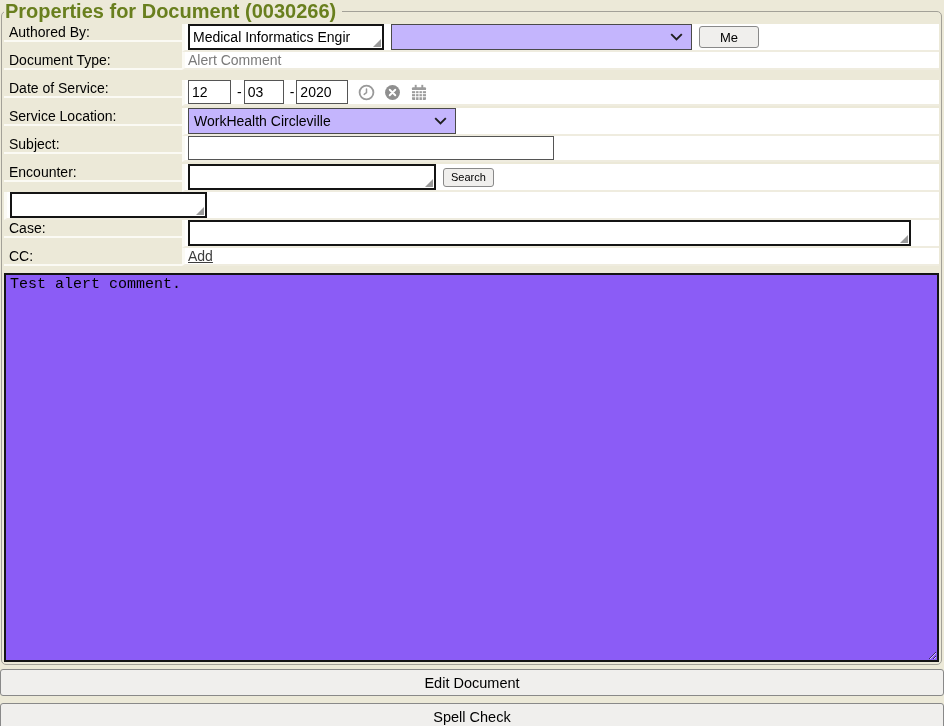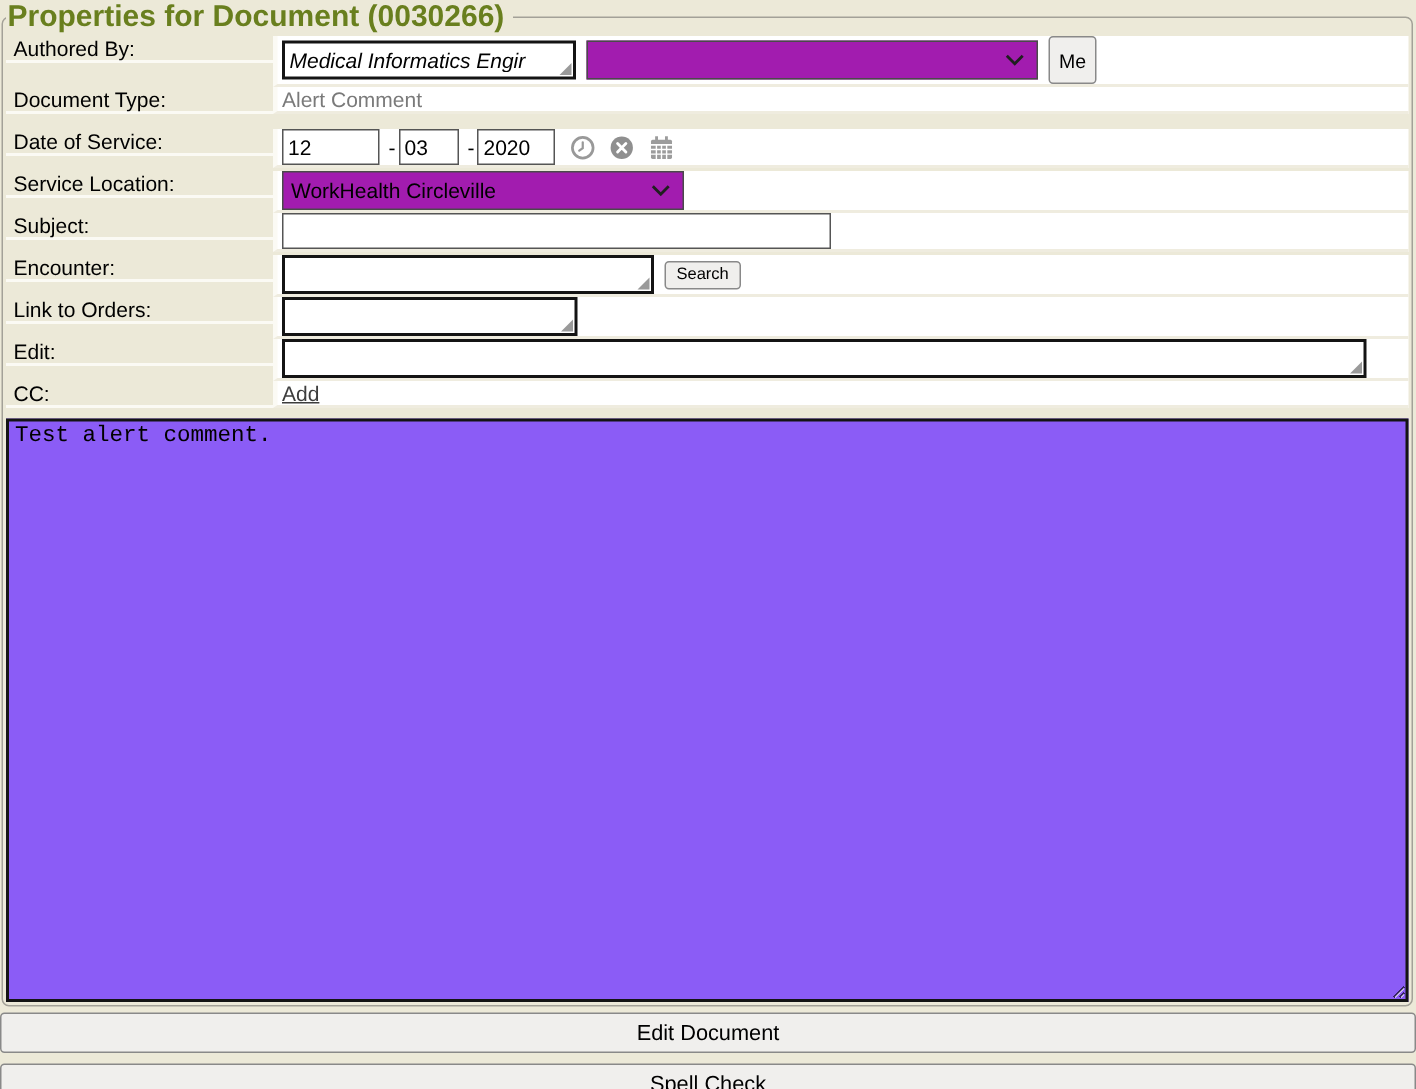--- a/index.html
+++ b/index.html
@@ -45,47 +45,47 @@
   input.txt {
     font-family: "Liberation Sans", sans-serif;
     font-size: 14px;
     border: 1px solid #555;
     background: #fff;
     padding: 2px 3px;
     height: 24px;
     outline: none;
   }
   .dark-wrap { position: relative; display: inline-flex; }
-  .dark-wrap input.txt { border: 2px solid #141414; height: 26px; font-style: italic; }
+  .dark-wrap input.txt { border: 2px solid #141414; height: 26px; }
   .grip {
     position: absolute; right: 3px; bottom: 3px;
     width: 0; height: 0;
     border-left: 8px solid transparent;
     border-bottom: 8px solid #9a9a9a;
     pointer-events: none;
   }
   .select {
     display: inline-flex; align-items: center; justify-content: space-between;
-    border: 1px solid #4a4a4a; background: #a21caf;
+    border: 1px solid #4a4a4a; background: #c4b5fd;
     height: 26px; padding: 0 8px 0 5px; cursor: default;
   }
   .sel-text { white-space: nowrap; overflow: hidden; }
   .chev { display: inline-flex; align-items: center; }
   .muted { color: #7a7a7a; }
   .sep { margin: 0 2px 0 6px; }
   .date-icons { display: inline-flex; align-items: center; gap: 9px; margin-left: 10px; }
   .icon-btn { display: inline-flex; align-items: center; cursor: pointer; }
   button.btn {
     font-family: "Liberation Sans", sans-serif;
     background: #f0efed;
     border: 1px solid #898989;
     border-radius: 3px;
     color: #000;
   }
-  button.btn-me { font-size: 13px; height: 32px; padding: 0 6px; }
+  button.btn-me { font-size: 13px; height: 22px; padding: 0 20px; }
   button.btn-search { font-size: 11px; height: 19px; padding: 0 7px; }
   a.add-link { color: #3d3d3d; text-decoration: underline; cursor: pointer; }
   textarea.doc-body {
     display: block;
     width: 100%;
     height: 389px;
     margin-top: 1px;
     border: 2px solid #141414;
     padding: 1px 4px;
     font-family: "Liberation Mono", "DejaVu Sans Mono", monospace;
@@ -129,21 +129,21 @@
   <div class="row">
     <div class="flabel">Document Type:</div>
     <div class="fvalue">
       <span class="muted">Alert Comment</span>
     </div>
   </div>
 
   <div class="row">
     <div class="flabel">Date of Service:</div>
     <div class="fvalue" style="gap:0">
-      <input class="txt" style="width: 65px;" value="12">
+      <input class="txt" style="width: 43px;" value="12">
       <span class="sep">-</span>
       <input class="txt" style="width: 40px;" value="03">
       <span class="sep">-</span>
       <input class="txt" style="width: 52px;" value="2020">
       <span class="date-icons">
         <span class="icon-btn">
           <svg width="17" height="17" viewBox="0 0 16 16">
             <circle cx="8" cy="8" r="6.5" fill="none" stroke="#999999" stroke-width="1.7"></circle>
             <path d="M8 4.6V8.2L5.8 9.8" fill="none" stroke="#999999" stroke-width="1.4" stroke-linecap="round"></path>
           </svg>
@@ -194,31 +194,30 @@
     <div class="fvalue">
       <span class="dark-wrap">
         <input class="txt" style="width: 248px;" value="">
         <span class="grip"></span>
       </span>
       <button class="btn btn-search">Search</button>
     </div>
   </div>
 
   <div class="row">
-    <div class="flabel">Link to Orders:</div>
     <div class="fvalue">
       <span class="dark-wrap">
         <input class="txt" style="width: 197px;" value="">
         <span class="grip"></span>
       </span>
     </div>
   </div>
 
   <div class="row">
-    <div class="flabel">Edit:</div>
+    <div class="flabel">Case:</div>
     <div class="fvalue">
       <span class="dark-wrap">
         <input class="txt" style="width: 723px;" value="">
         <span class="grip"></span>
       </span>
     </div>
   </div>
 
   <div class="row cc-row">
     <div class="flabel">CC:</div>

